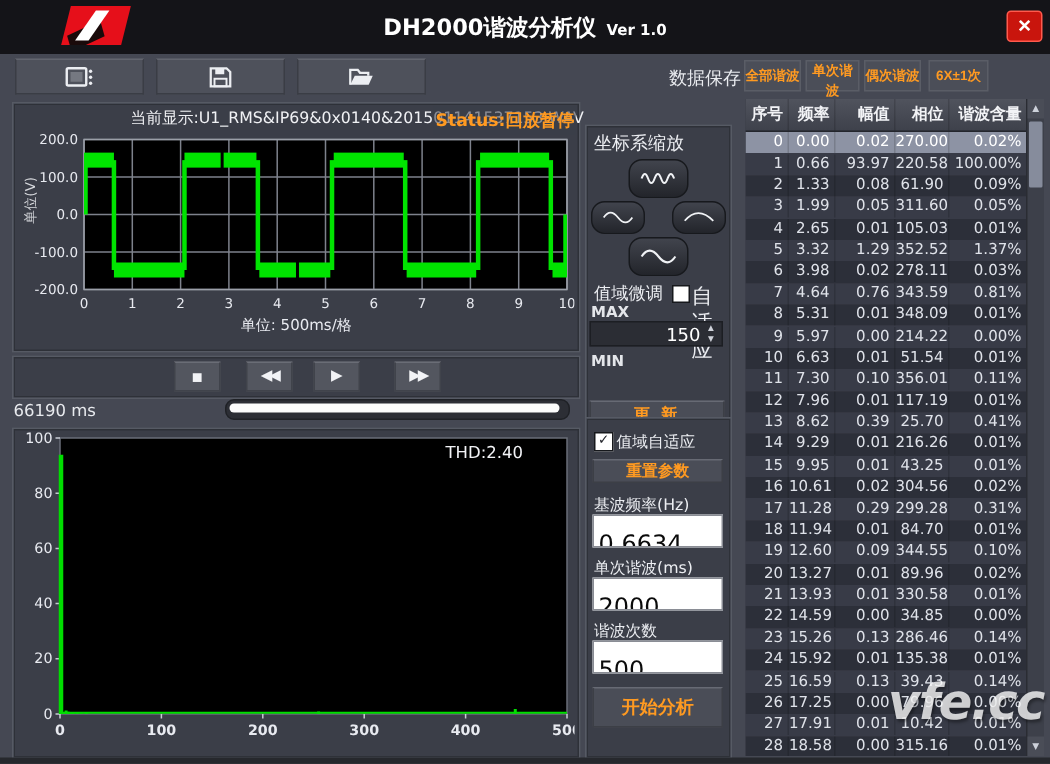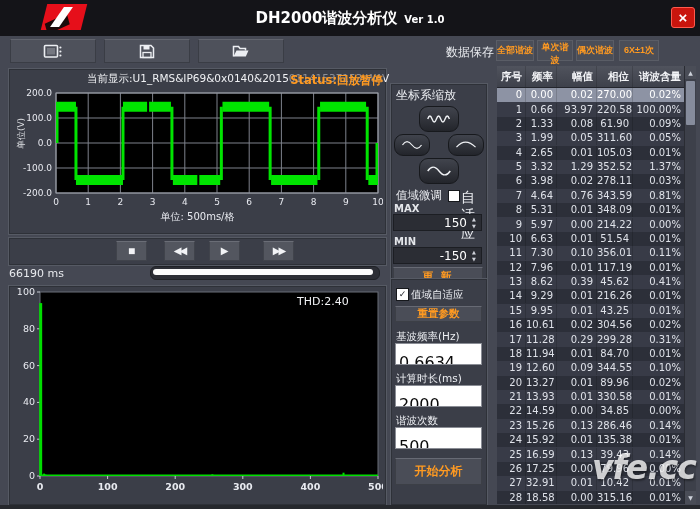--- a/index.html
+++ b/index.html
@@ -288,37 +288,30 @@
     <div class="chk-label" style="left:70px;top:105px;font-size:14px;">自适应</div>
     <div class="minmax-label" style="top:119px;">MAX</div>
     <div class="spin" style="top:130px;">
       <span>150</span>
       <span class="spin-arrows">
           <span>▲</span>
           <span>▼</span>
         </span>
     </div>
     <div class="minmax-label" style="top:152px;">MIN</div>
-    <div class="spin" style="top:163px;">
-      <span>-150</span>
-      <span class="spin-arrows">
-          <span>▲</span>
-          <span>▼</span>
-        </span>
-    </div>
     <button class="orange-btn" style="left:2px;top:183px;width:90px;height:18px;font-size:11px;letter-spacing:2px;">更 新</button>
   </div>
 
   <div class="panel" style="left:390px;top:278px;width:96px;height:226px;">
     <div class="chk-box" style="left:5px;top:9px;width:11px;height:11px;">✓</div>
     <div class="chk-label" style="left:20px;top:9px;">值域自适应</div>
     <button class="orange-btn" style="left:4px;top:27px;width:87px;height:16px;font-size:10.5px;">重置参数</button>
     <div class="chk-label" style="left:5px;top:51px;">基波频率(Hz)</div>
     <input class="winput" style="top: 64px;" value="0.6634">
-    <div class="chk-label" style="left:5px;top:93px;">计算时长(ms)</div>
+    <div class="chk-label" style="left:5px;top:93px;">单次谐波(ms)</div>
     <input class="winput" style="top: 106px;" value="2000">
     <div class="chk-label" style="left:5px;top:135px;">谐波次数</div>
     <input class="winput" style="top: 148px;" value="500">
     <button class="orange-btn" style="left:4px;top:179px;width:87px;height:27px;font-size:12px;">开始分析</button>
   </div>
 
   <div class="table">
     <div class="thead" id="thead">
         <div class="thcell c0">序号</div>
         <div class="thcell c1">频率</div>
@@ -415,21 +408,21 @@
           <div class="tcell c0">12</div>
           <div class="tcell c1">7.96</div>
           <div class="tcell c2">0.01</div>
           <div class="tcell c3">117.19</div>
           <div class="tcell c4">0.01%</div>
         </div>
         <div class="trow odd">
           <div class="tcell c0">13</div>
           <div class="tcell c1">8.62</div>
           <div class="tcell c2">0.39</div>
-          <div class="tcell c3">45.62</div>
+          <div class="tcell c3">25.70</div>
           <div class="tcell c4">0.41%</div>
         </div>
         <div class="trow">
           <div class="tcell c0">14</div>
           <div class="tcell c1">9.29</div>
           <div class="tcell c2">0.01</div>
           <div class="tcell c3">216.26</div>
           <div class="tcell c4">0.01%</div>
         </div>
         <div class="trow odd">
@@ -511,21 +504,21 @@
         </div>
         <div class="trow">
           <div class="tcell c0">26</div>
           <div class="tcell c1">17.25</div>
           <div class="tcell c2">0.00</div>
           <div class="tcell c3">79.96</div>
           <div class="tcell c4">0.00%</div>
         </div>
         <div class="trow odd">
           <div class="tcell c0">27</div>
-          <div class="tcell c1">32.91</div>
+          <div class="tcell c1">17.91</div>
           <div class="tcell c2">0.01</div>
           <div class="tcell c3">10.42</div>
           <div class="tcell c4">0.01%</div>
         </div>
         <div class="trow">
           <div class="tcell c0">28</div>
           <div class="tcell c1">18.58</div>
           <div class="tcell c2">0.00</div>
           <div class="tcell c3">315.16</div>
           <div class="tcell c4">0.01%</div>

